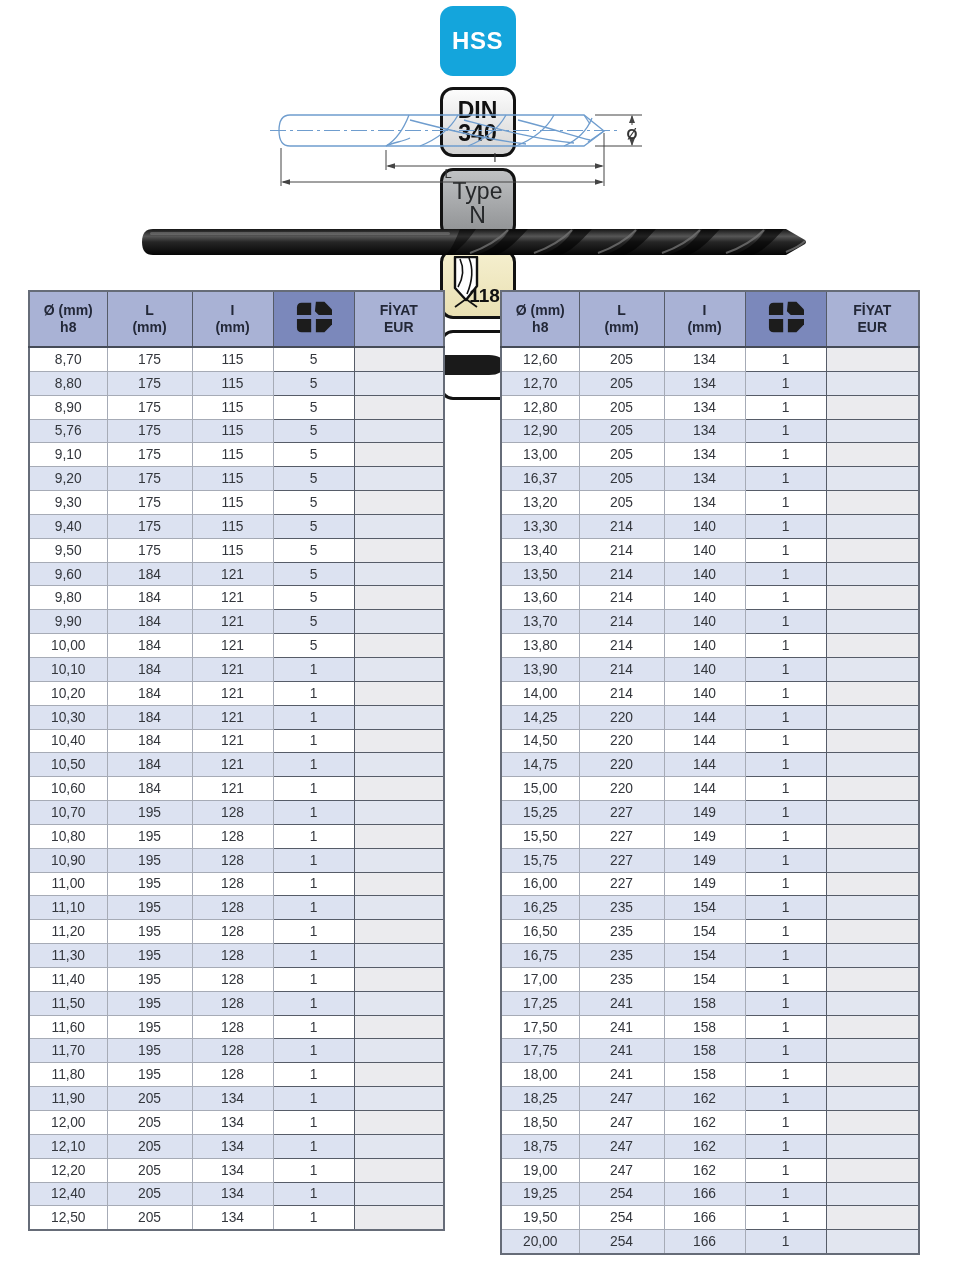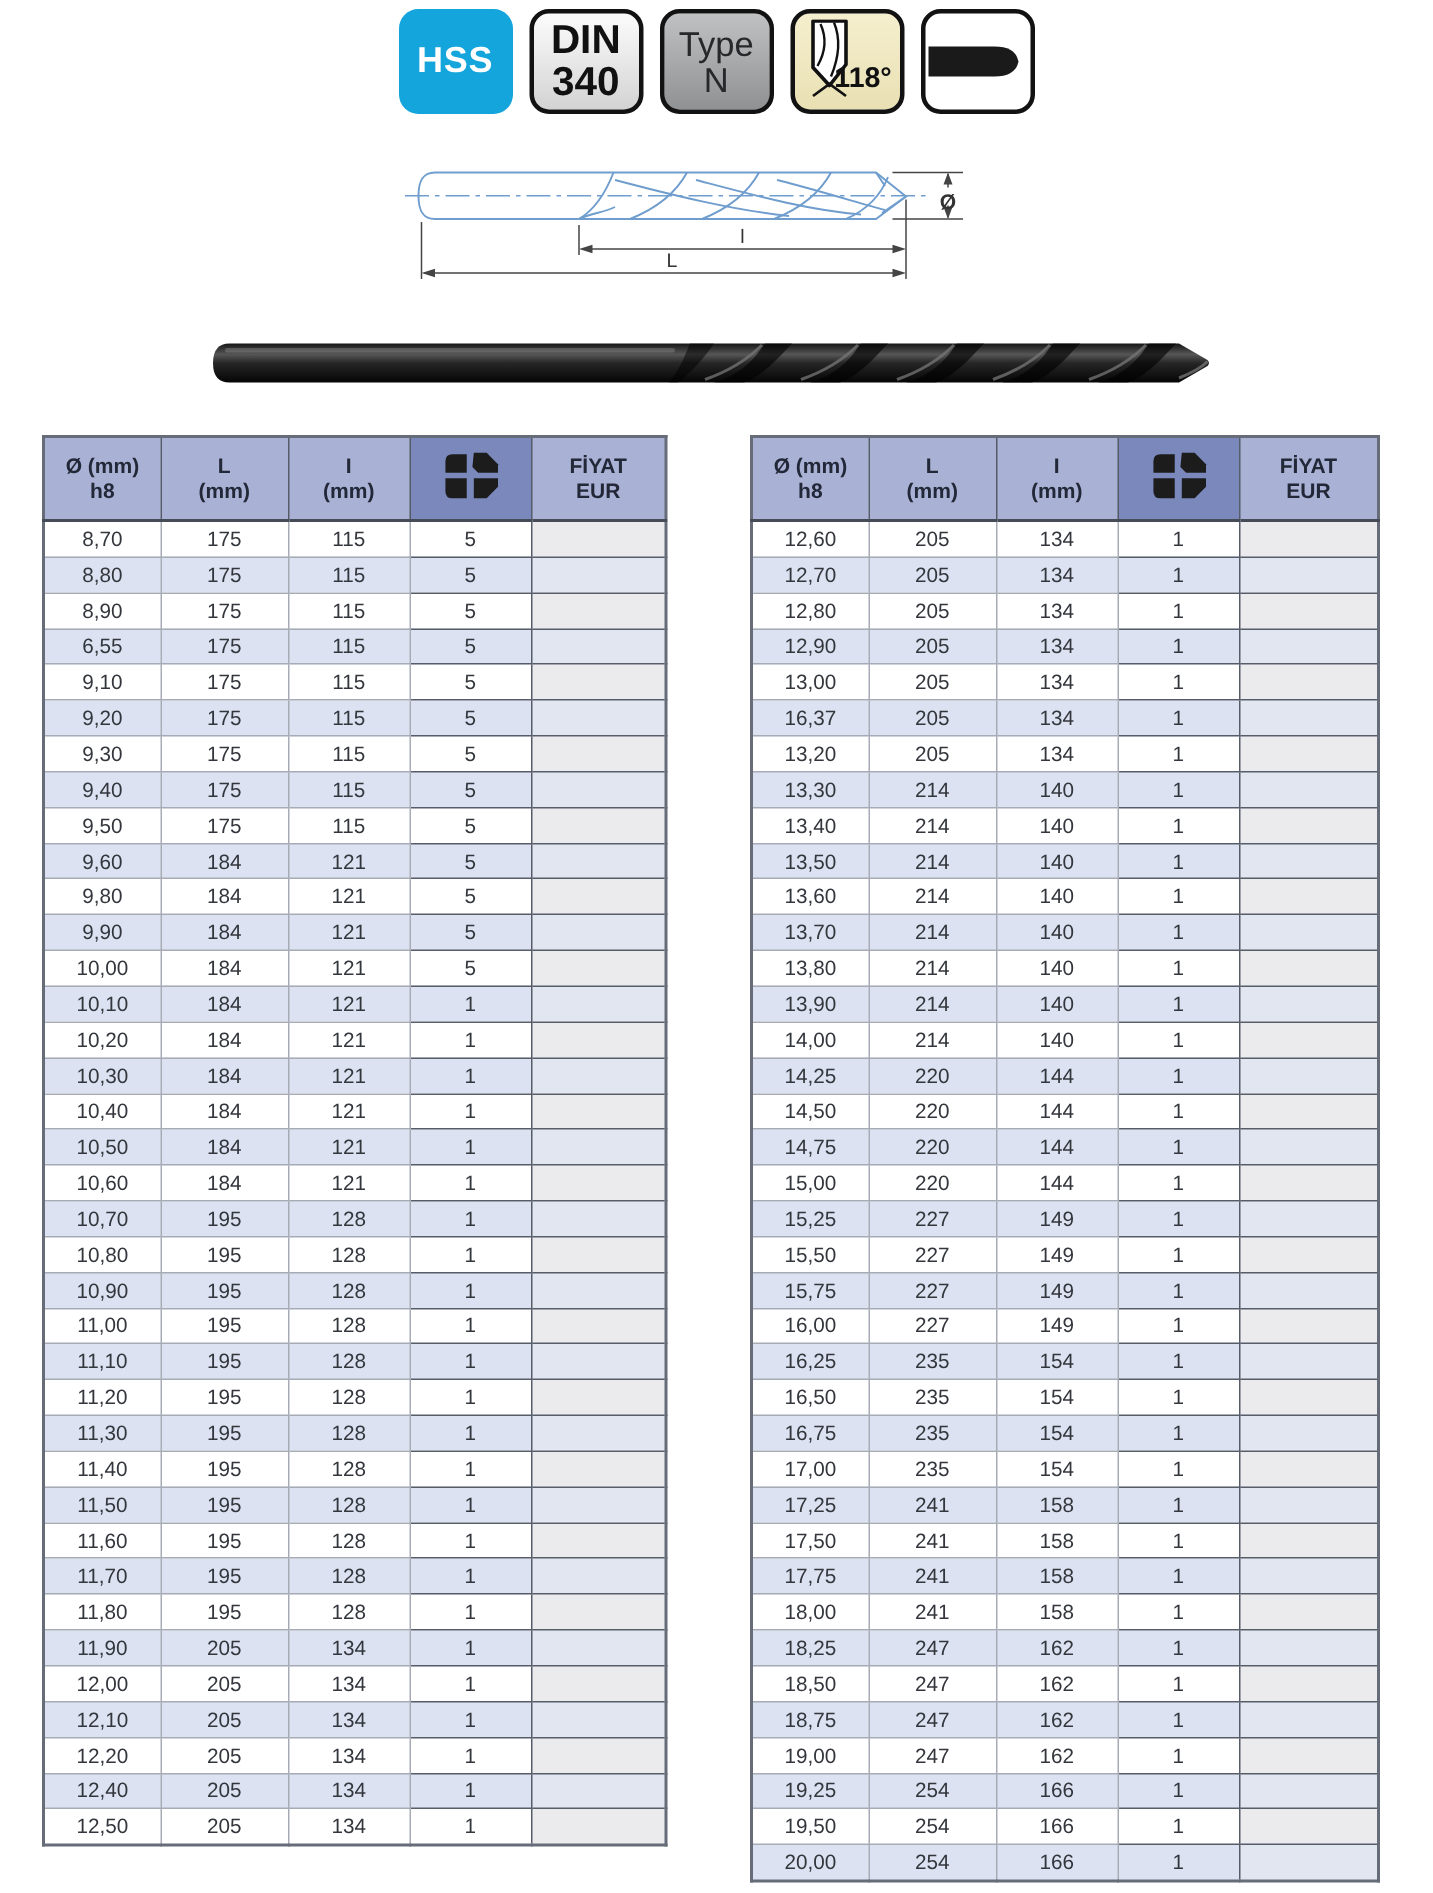--- a/index.html
+++ b/index.html
@@ -1,27 +1,27 @@
 <!DOCTYPE html>
 <html><head>
 <meta charset="utf-8">
 <style>
   html,body{margin:0;padding:0;background:#fff;}
   .page{position:relative;width:955px;height:1262px;background:#fff;overflow:hidden;
         font-family:"Liberation Sans", sans-serif;}
 
   
   .badges{position:absolute;top:6px;left:50%;transform:translateX(-50%);
-          display:flex;gap:11px;}
+          display:flex;gap:11px;flex-direction:column;}
   .badge{width:76px;height:70px;border-radius:13px;box-sizing:border-box;
          display:flex;flex-direction:column;align-items:center;justify-content:center;
          position:relative;}
   .badge-hss{background:#14a5dc;color:#fff;font-weight:bold;font-size:24px;letter-spacing:.5px;}
   .badge-din{border:3px solid #121212;background:linear-gradient(180deg,#fcfcfc,#d3d3d3);
-             color:#111;font-weight:bold;font-size:27px;line-height:1.02;text-align:center;}
+             color:#111;font-weight:bold;font-size:23px;line-height:1.02;text-align:center;}
   .badge-type{border:3px solid #121212;background:linear-gradient(180deg,#bfc1c3,#8f9193);
               color:#26282a;font-weight:500;font-size:23px;line-height:1.05;text-align:right;}
   .badge-angle{border:3px solid #121212;background:linear-gradient(180deg,#f5efce,#e9e0b3);}
   .badge-shank{border:3px solid #121212;background:#fff;}
   .badge-angle .angle-label{position:absolute;right:5px;bottom:9px;font-weight:bold;
                             font-size:19px;color:#111;}
   .badge-angle svg{position:absolute;left:6px;top:4px;}
   .badge-shank svg{width:100%;height:100%;}
 
   
@@ -211,21 +211,21 @@
           <td class="c-price"></td>
         </tr>
         <tr>
           <td class="c-dia">8,90</td>
           <td class="c-len">175</td>
           <td class="c-flute">115</td>
           <td class="c-pack">5</td>
           <td class="c-price"></td>
         </tr>
         <tr>
-          <td class="c-dia">6,55</td>
+          <td class="c-dia">5,76</td>
           <td class="c-len">175</td>
           <td class="c-flute">115</td>
           <td class="c-pack">5</td>
           <td class="c-price"></td>
         </tr>
         <tr>
           <td class="c-dia">9,10</td>
           <td class="c-len">175</td>
           <td class="c-flute">115</td>
           <td class="c-pack">5</td>

